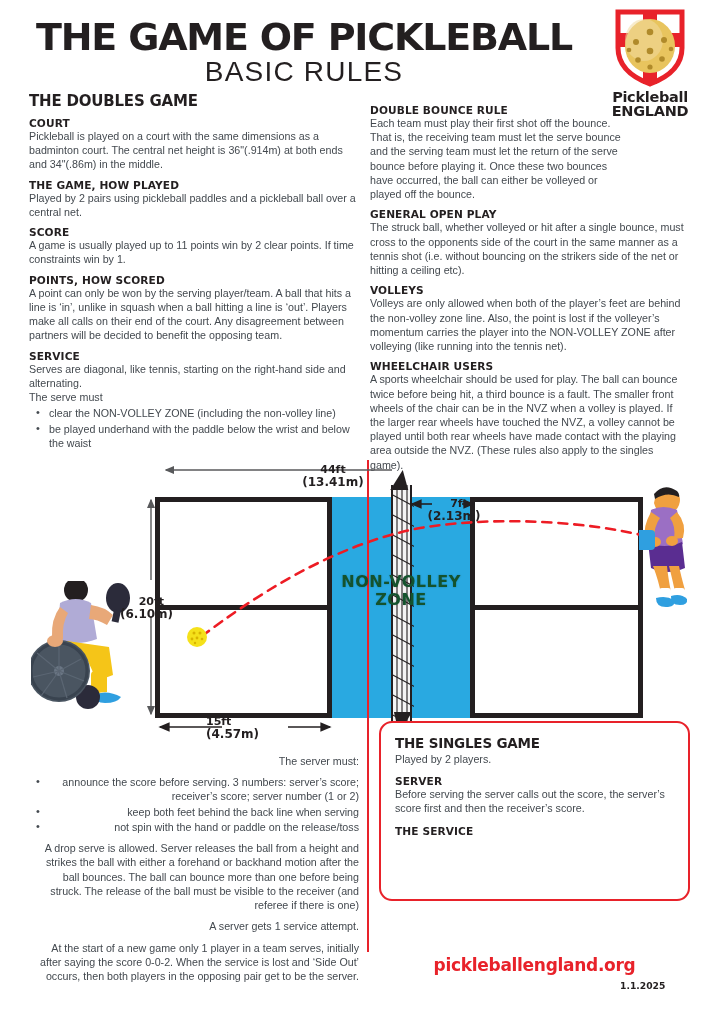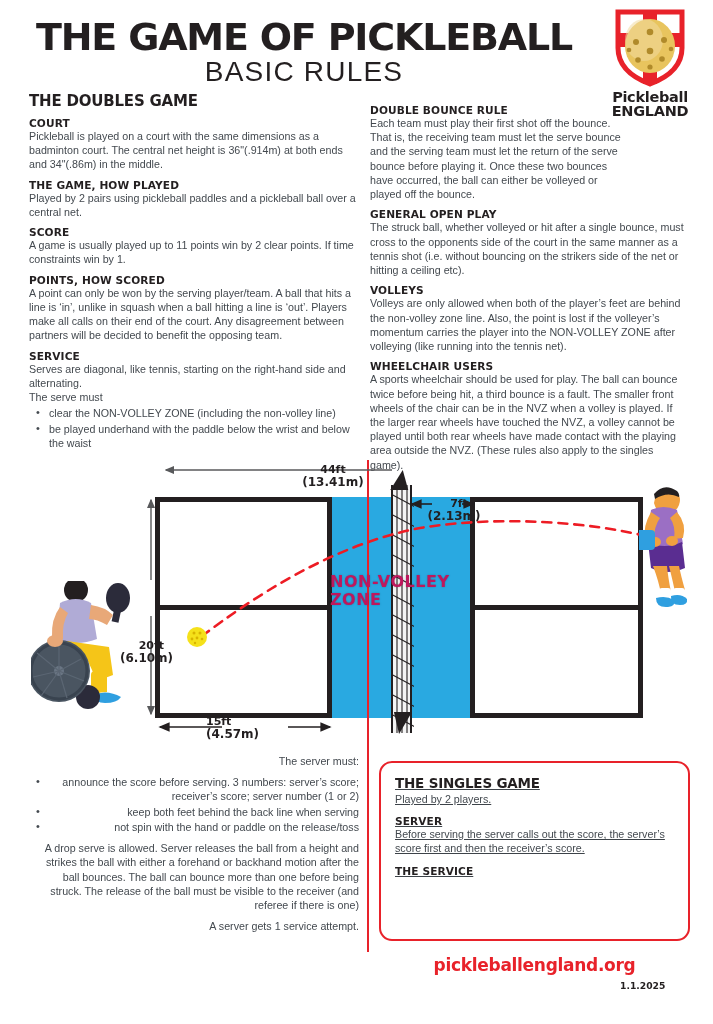--- a/index.html
+++ b/index.html
@@ -118,35 +118,35 @@
   }
   .net-post-bot {
     position: absolute; left: 392px; top: 712px; width: 0; height: 0;
     border-left: 9px solid transparent; border-right: 9px solid transparent;
     border-top: 22px solid #231f20;
     transform: skewX(-10deg);
   }
 
   .nvz-label {
     position: absolute; left: 330px; top: 573px; width: 142px;
-    text-align: left; color: #be185d;
+    text-align: center; color: #14532d;
     font-size: 16px; font-weight: 800; line-height: 1.14;
     letter-spacing: 0.5px;
     font-family: "DejaVu Sans", sans-serif;
     text-shadow: 0 0 2px rgba(0,0,0,0.25);
     z-index: 6;
   }
 
   
   .traj { position: absolute; left: 0; top: 0; width: 713px; height: 1024px; pointer-events: none; z-index: 5; }
 
   
   .dim-44 { position: absolute; left: 290px; top: 464px; text-align: center; width: 86px; z-index: 7; }
   .dim-7  { position: absolute; left: 418px; top: 498px; text-align: center; width: 72px; z-index: 7; }
-  .dim-20 { position: absolute; left: 120px; top: 596px; text-align: right; width: 44px; z-index: 7; margin-top: 44px; }
+  .dim-20 { position: absolute; left: 120px; top: 596px; text-align: right; width: 44px; z-index: 7; }
   .dim-15 { position: absolute; left: 206px; top: 716px; text-align: left; width: 96px; z-index: 7; }
   .dim-ft  { font-size: 11px; font-weight: 700; color: #231f20; line-height: 1.12; font-family: "DejaVu Sans", sans-serif; }
   .dim-m   { font-size: 12px; font-weight: 700; color: #231f20; line-height: 1.12; font-family: "DejaVu Sans", sans-serif; }
 
   .dimlines { position: absolute; left: 0; top: 0; width: 713px; height: 1024px; z-index: 4; }
 
   
   .ball { position: absolute; left: 186px; top: 626px; width: 22px; height: 22px; z-index: 6; }
 
   
@@ -157,26 +157,25 @@
   .bot-left { position: absolute; left: 29px; top: 754px; width: 330px; text-align: right; }
   .bot-left .body { margin-bottom: 7px; }
   .bot-left ul.bullets { margin-bottom: 7px; }
 
   .divider {
     position: absolute; left: 367px; top: 460px;
     width: 2px; height: 492px; background: #e8222a;
   }
 
   .singles-box {
-    position: absolute; left: 379px; top: 761px;
+    position: absolute; left: 379px; top: 721px;
     width: 311px; height: 180px;
     border: 2.5px solid #e8222a; border-radius: 13px;
     padding: 12px 14px 16px 14px;
     background: #ffffff;
-    text-decoration: underline;
   }
   .singles-box .sec-title { font-size: 13.5px; margin-bottom: 1px; }
   .singles-box .head { margin-top: 9px; }
   .singles-box .body { font-size: 10.7px; }
 
   .site {
     position: absolute; left: 379px; top: 955px; width: 311px;
     text-align: center;
     font-size: 17px; font-weight: 800; color: #e8222a;
     letter-spacing: -0.3px;
@@ -435,20 +434,21 @@
 
   <div class="bot-left">
     <div class="body">The server must:</div>
     <ul class="bullets">
       <li>announce the score before serving. 3 numbers: server’s score; receiver’s score; server number (1 or 2)</li>
       <li>keep both feet behind the back line when serving</li>
       <li>not spin with the hand or paddle on the release/toss</li>
     </ul>
     <div class="body">A drop serve is allowed. Server releases the ball from a height and strikes the ball with either a forehand or backhand motion after the ball bounces. The ball can bounce more than one before being struck. The release of the ball must be visible to the receiver (and referee if there is one)</div>
     <div class="body">A server gets 1 service attempt.</div>
+    <div class="body">At the start of a new game only 1 player in a team serves, initially after saying the score 0-0-2. When the service is lost and ‘Side Out’ occurs, then both players in the opposing pair get to be the server.</div>
   </div>
 
   <div class="divider"></div>
 
   <div class="singles-box">
     <div class="sec-title">THE SINGLES GAME</div>
     <div class="body">Played by 2 players.</div>
 
     <div>
       <div class="head">SERVER</div>

